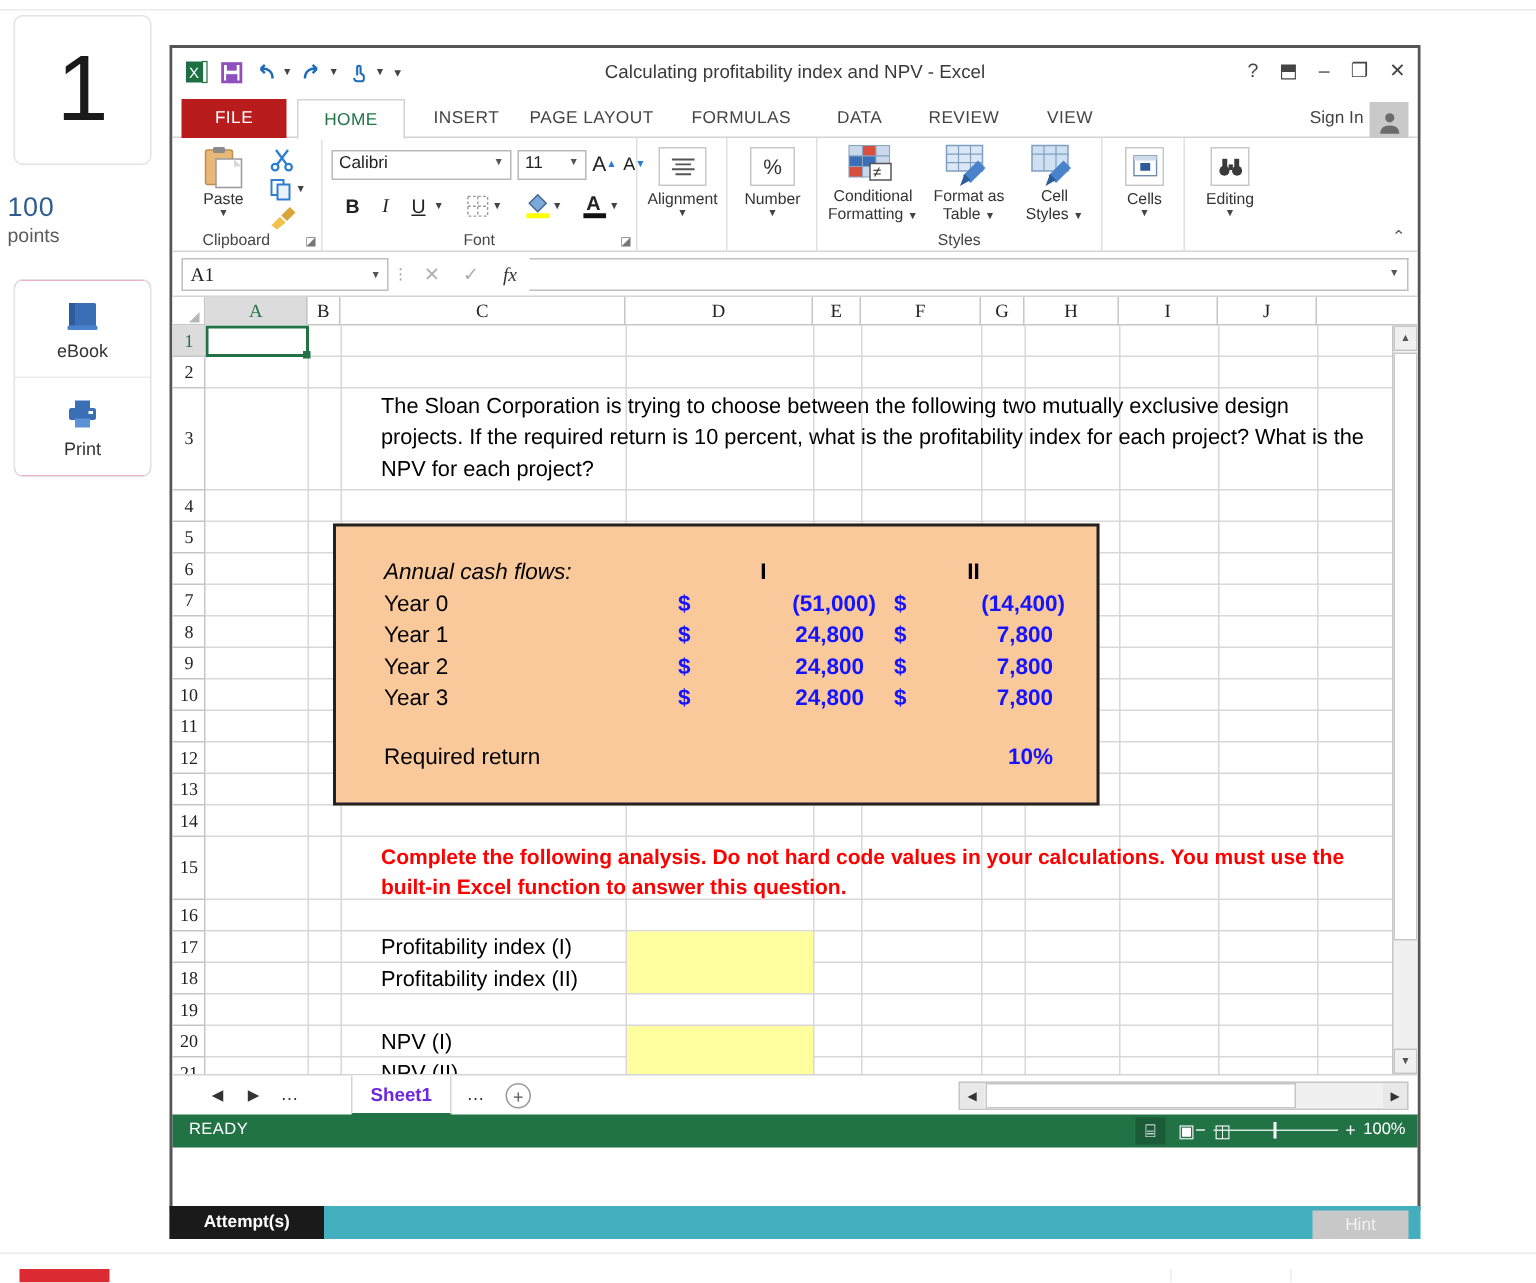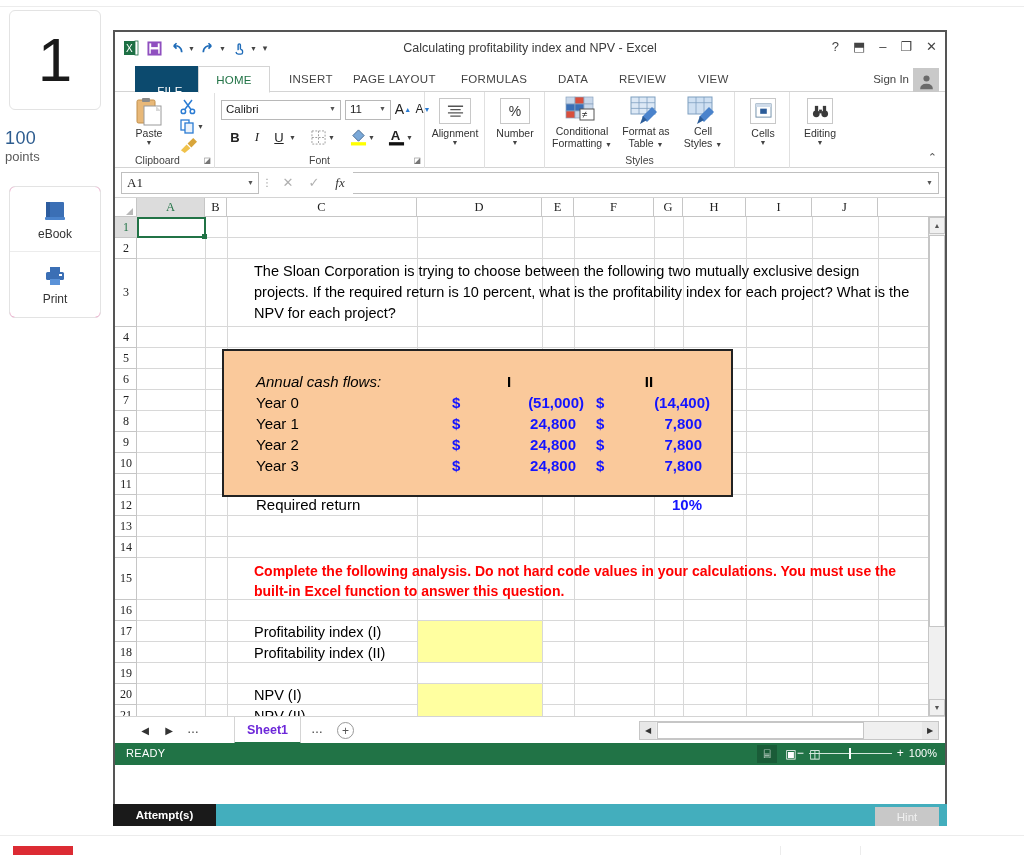--- a/index.html
+++ b/index.html
@@ -50,21 +50,21 @@
   .caret { font-size:7px; color:#444; margin-left:-2px; }
   .xl-name { position:absolute; left:0; right:0; top:9px; text-align:center;
              font-size:12.5px; color:#3a3a3a; }
   .win-btns { position:absolute; right:8px; top:7px; display:flex; align-items:center; gap:14px; }
   .win-btns span { font-size:13px; color:#444; cursor:pointer; }
 
   
   .xl-tabs { height:26px; background:#fff; position:relative; border-bottom:1px solid #d4d4d4; }
   .tab { position:absolute; top:0; height:26px; line-height:26px; font-size:11.5px;
          letter-spacing:.3px; color:#444; padding:0 11px; cursor:pointer; }
-  .tab.file { background:#0c4a6e; color:#fff; left:20px; width:70px; text-align:center; padding:12px; }
+  .tab.file { background:#b91c1c; color:#fff; left:6px; width:70px; text-align:center; padding:0; }
   .tab.active { background:#fff; color:#217346; border:1px solid #d4d4d4; border-bottom:1px solid #fff;
                 height:27px; z-index:3; }
   .signin { position:absolute; right:36px; top:0; height:26px; line-height:26px; font-size:11.5px; color:#444; cursor:pointer; }
   .avatar-box { position:absolute; right:6px; top:2px; width:26px; height:26px; background:#c9c9c9; cursor:pointer;
                 display:flex; align-items:center; justify-content:center; }
 
   
   .xl-ribbon { height:76px; background:#fff; position:relative; border-bottom:1px solid #d4d4d4; }
   .grp { position:absolute; top:0; height:76px; border-right:1px solid #e0e0e0; }
   .grp-lbl { position:absolute; bottom:2px; left:0; right:0; text-align:center; font-size:10.5px; color:#444; }
@@ -574,21 +574,21 @@
         <div class="gline-h" style="top:403px;"></div>
         <div class="gline-h" style="top:424px;"></div>
         <div class="gline-h" style="top:445px;"></div>
         <div class="gline-h" style="top:466px;"></div>
         <div class="gline-h" style="top:487px;"></div>
 
         <div class="selbox" style="left:0; top:0; width:69px; height:21px;"></div>
 
         <div class="qtext" style="left:117px; top:44px; width:660px;">The Sloan Corporation is trying to choose between the following two mutually exclusive design projects. If the required return is 10 percent, what is the profitability index for each project? What is the NPV for each project?</div>
 
-        <div class="orangebox" style="left:85px; top:132px; width:511px; height:148px;">
+        <div class="orangebox" style="left:85px; top:132px; width:511px; height:188px;">
           <div class="ob-ital" style="left:32px; top:22px;">Annual cash flows:</div>
           <div class="ob-hdr" style="left:250px; top:22px; width:70px;">I</div>
           <div class="ob-hdr" style="left:390px; top:22px; width:70px;">II</div>
 
           <div class="ob-row" style="left:32px; top:43px;">Year 0</div>
           <div class="ob-dol" style="left:228px; top:43px;">$</div>
           <div class="ob-val" style="left:255px; top:43px; width:105px;">(51,000)</div>
           <div class="ob-dol" style="left:372px; top:43px;">$</div>
           <div class="ob-val" style="left:398px; top:43px; width:88px;">(14,400)</div>
 

